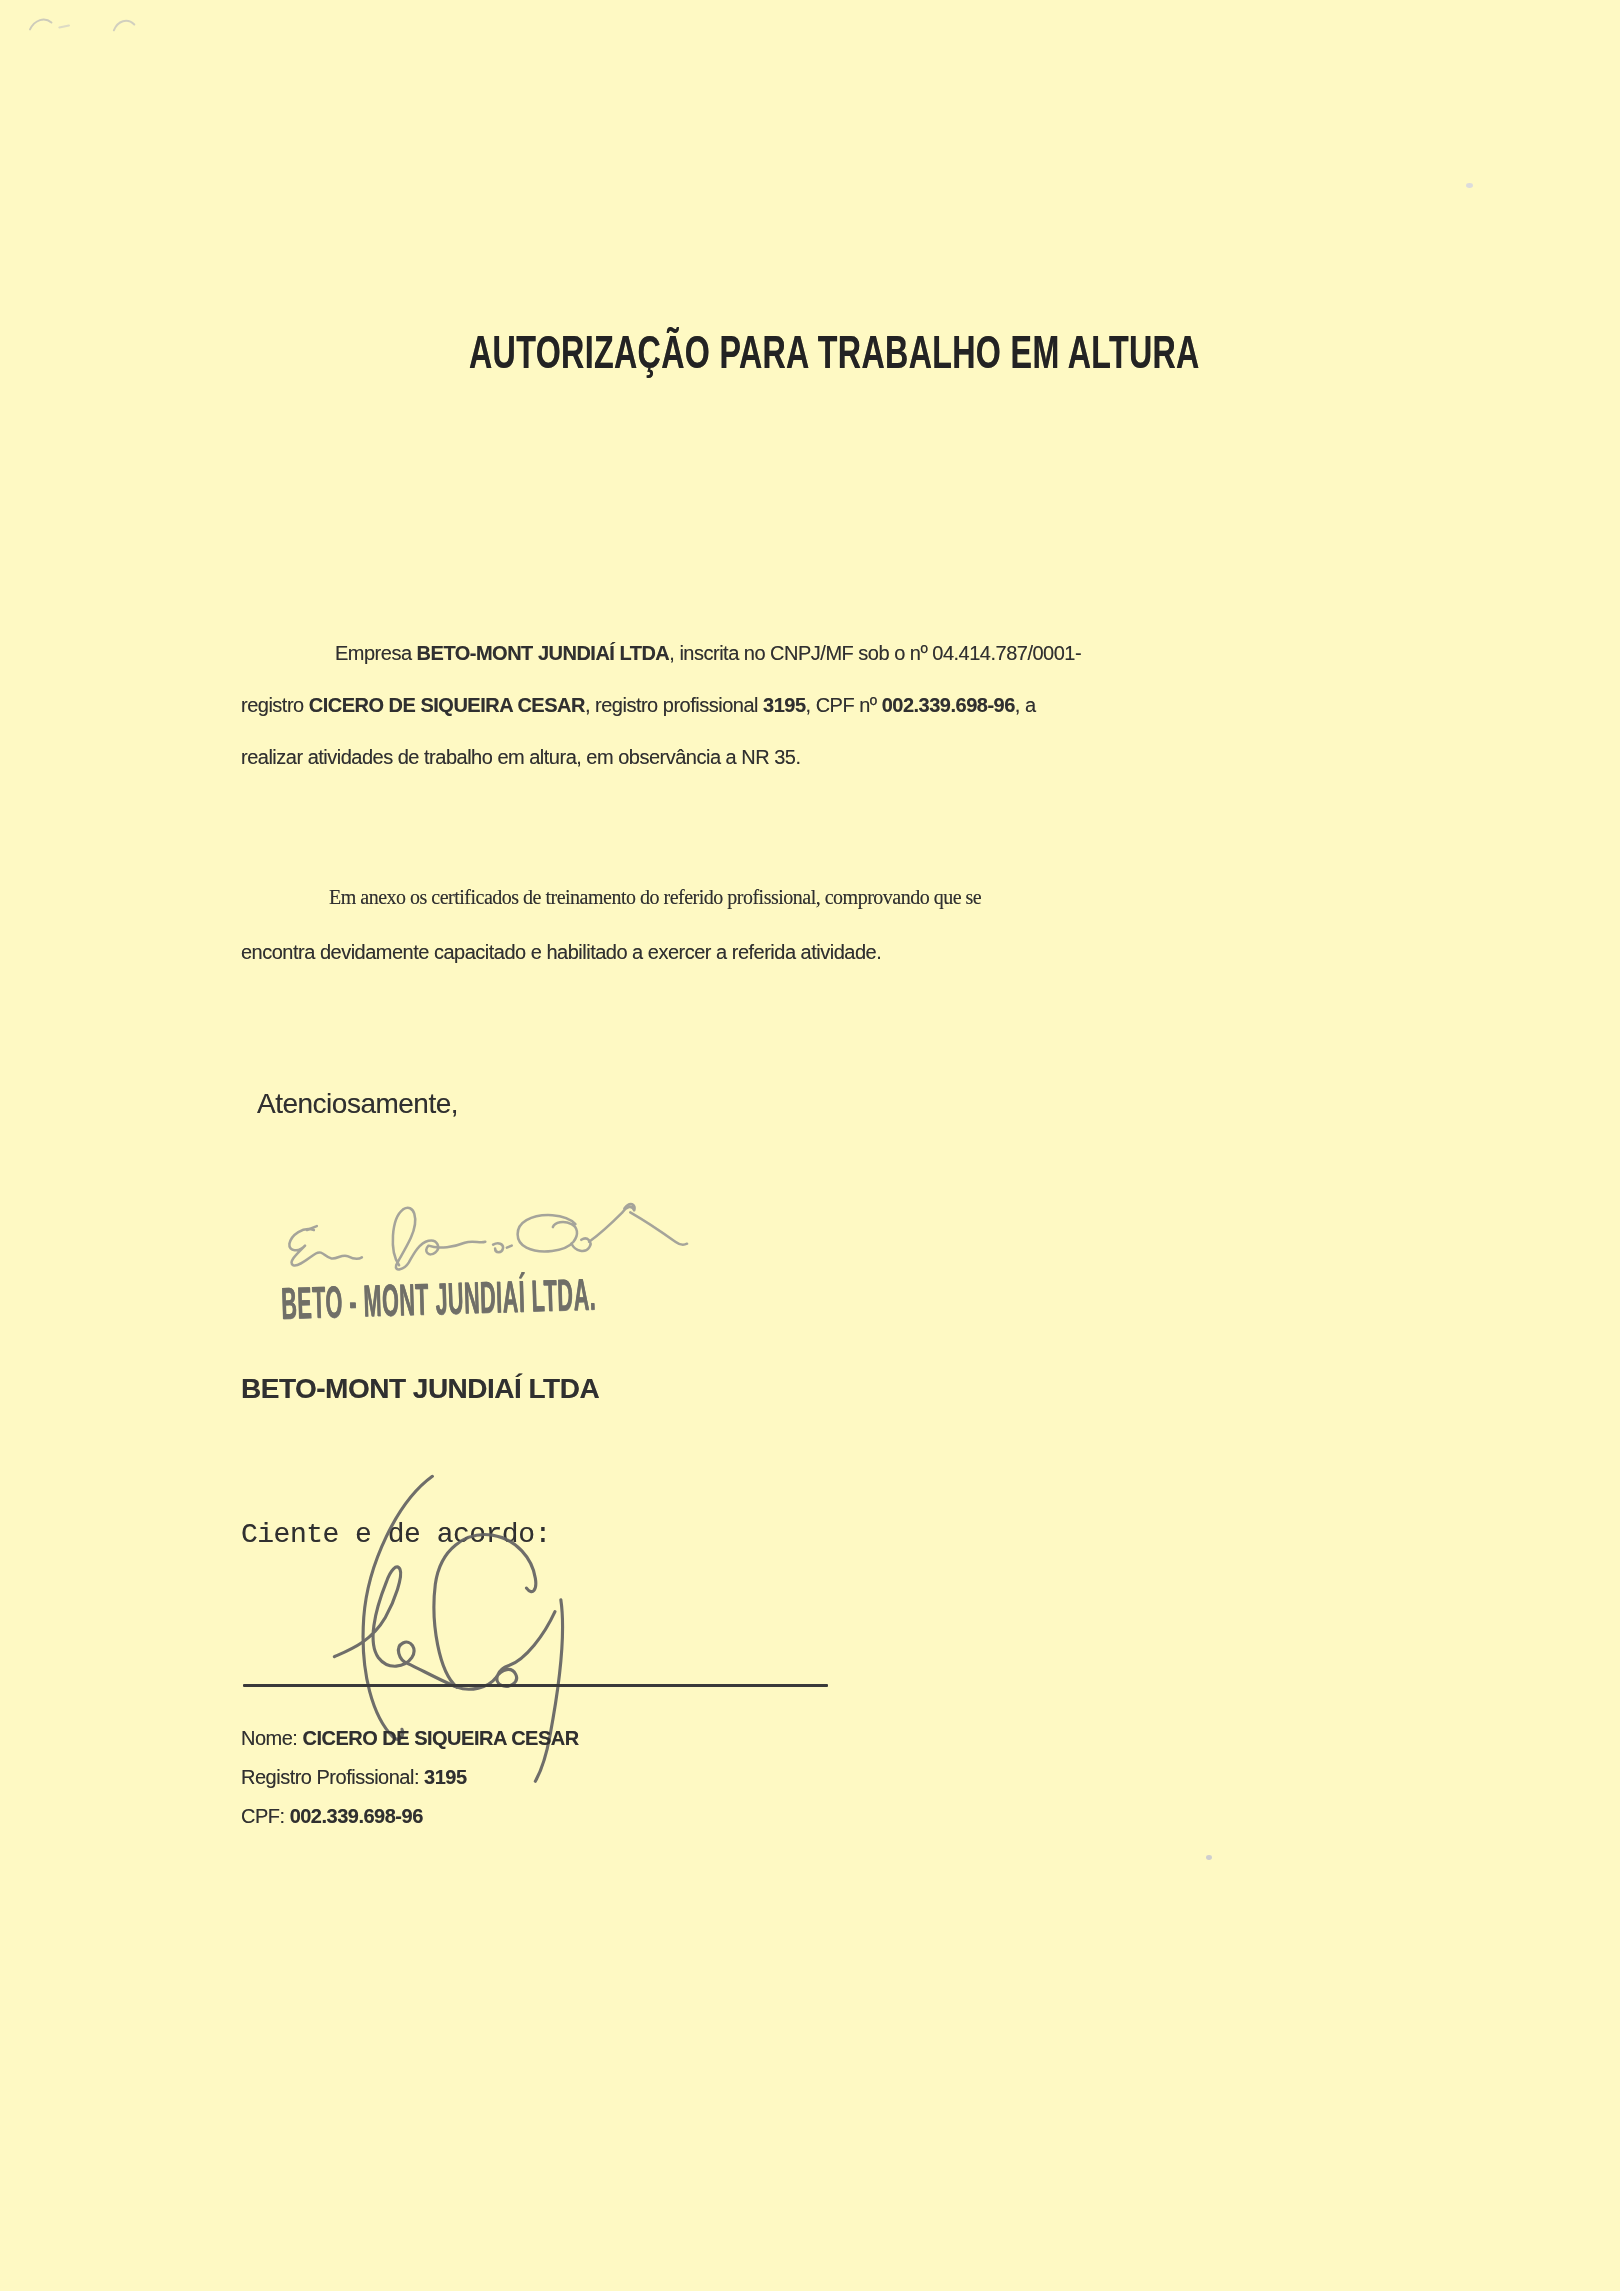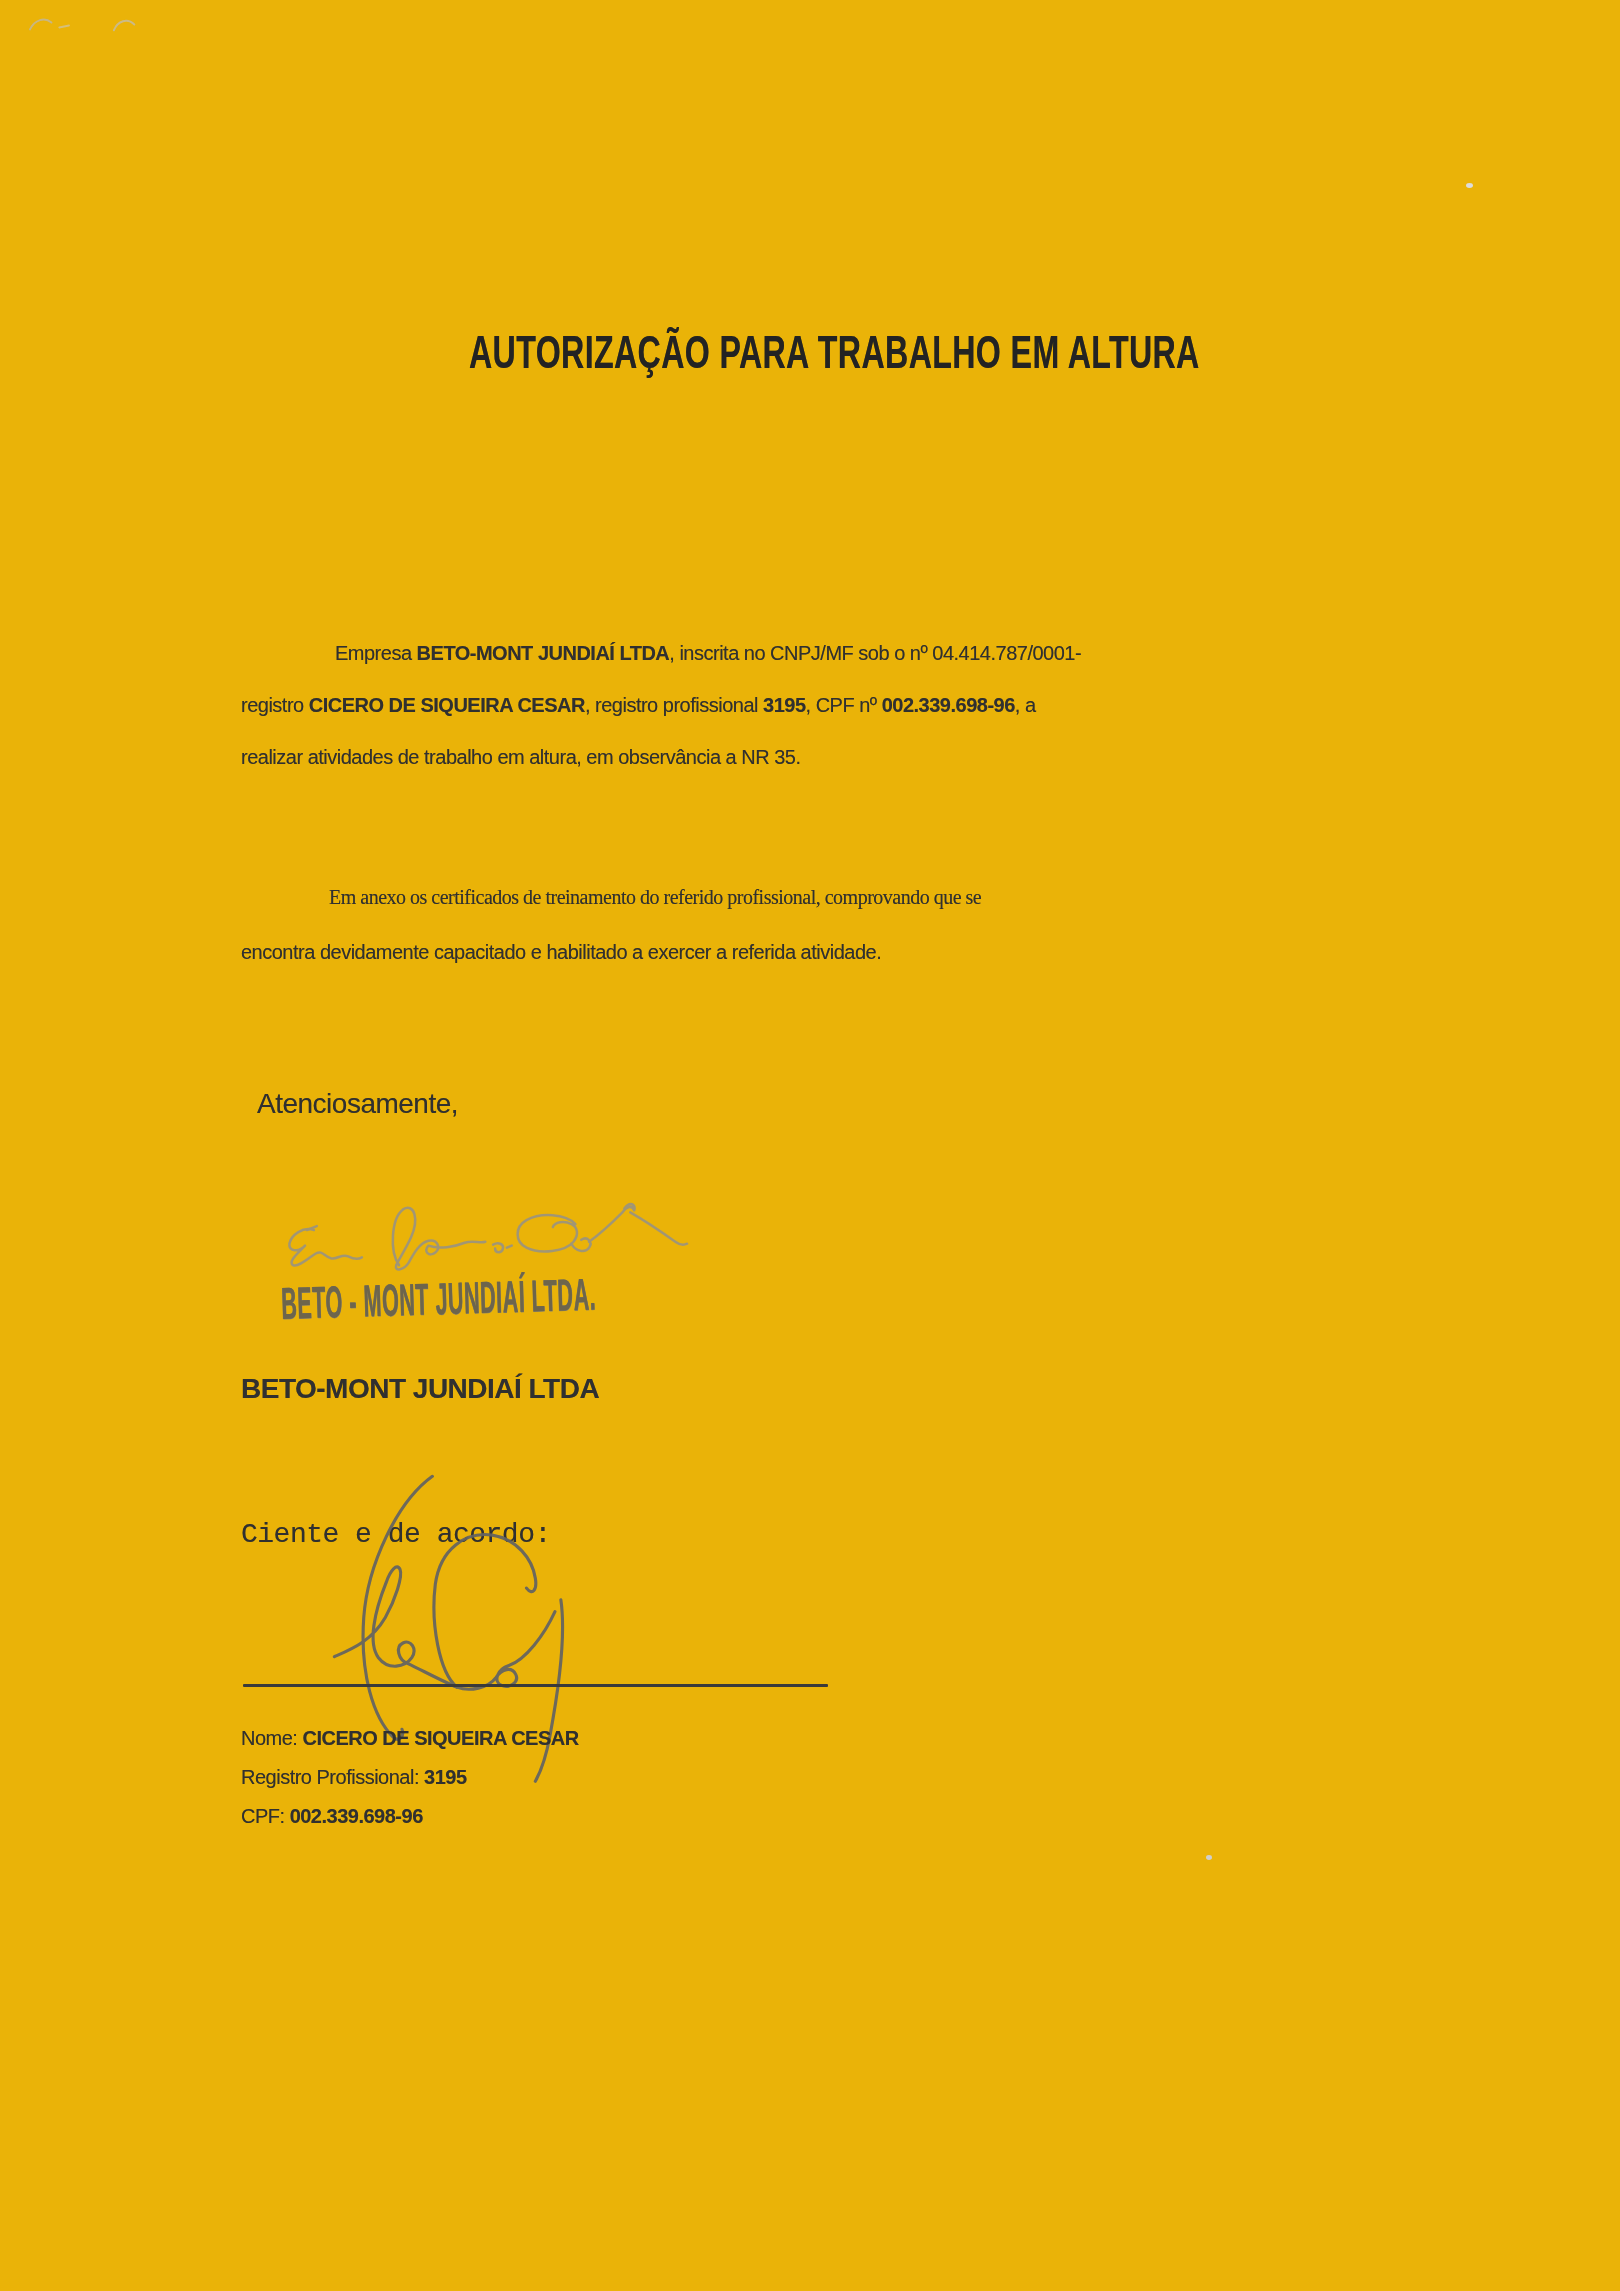--- a/index.html
+++ b/index.html
@@ -1,19 +1,19 @@
 <!DOCTYPE html>
 <html><head>
 <meta charset="utf-8">
 <style>
   html,body{margin:0;padding:0;background:#9a9a9a;}
   .page{
     position:relative;
     width:1620px;height:2292px;
-    background:#eab308;
+    background:#fef9c3;
     overflow:hidden;
     font-family:"Liberation Sans","DejaVu Sans",sans-serif;
     color:#303030;
   }
   
   .doc-title{
     position:absolute;left:469px;top:328px;
     font-size:46px;font-weight:bold;line-height:49px;
     white-space:nowrap;color:#232323;
     transform:scaleX(0.70);transform-origin:left top;

